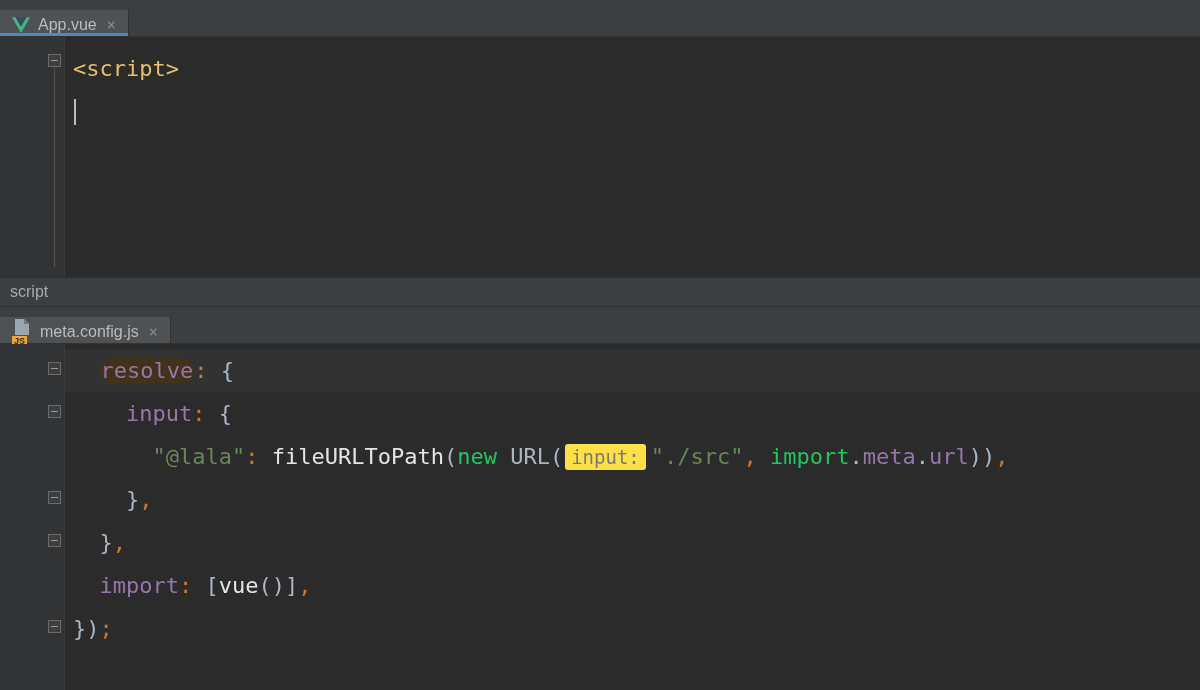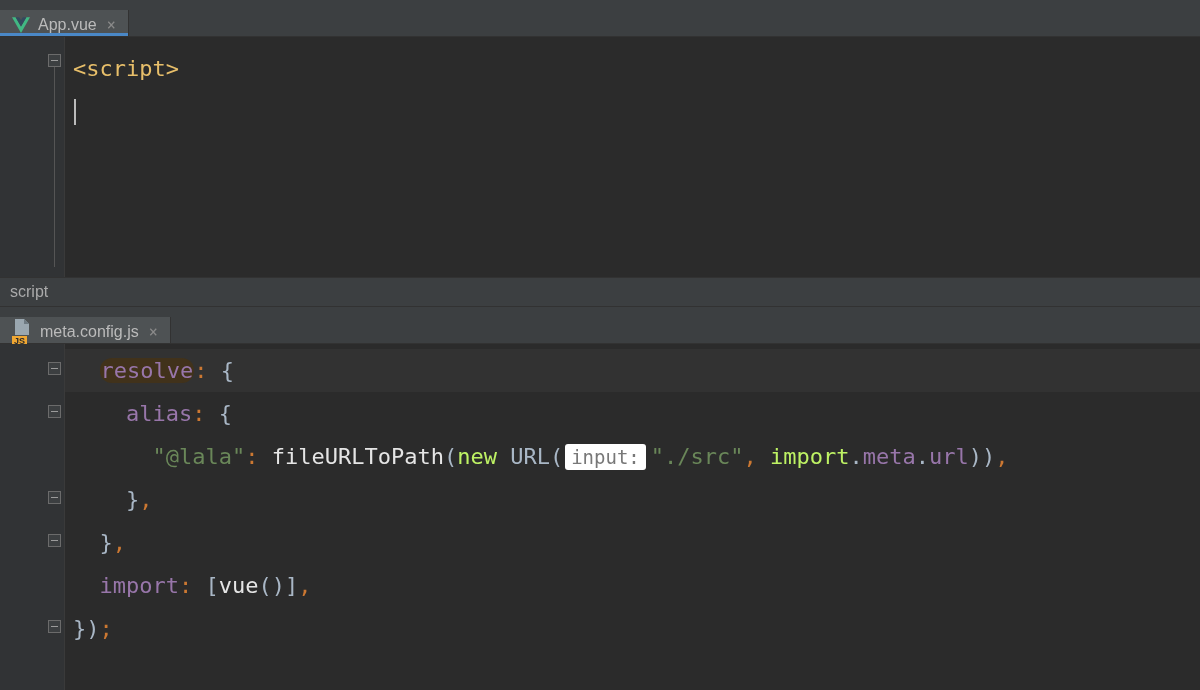--- a/index.html
+++ b/index.html
@@ -154,26 +154,26 @@
       background: #bbbbbb;
       vertical-align: middle;
       margin-left: 1px;
     }
     
     
     .t-tag { color: #e8bf6a; }
     .t-key { color: #9876aa; }
     .t-punct { color: #cc7832; }
     .t-func { color: #e5e5e5; }
-    .t-kw { color: #bef264; }
+    .t-kw { color: #22c55e; }
     .t-str { color: #6a8759; }
     .t-plain { color: #a9b7c6; }
     .t-hint {
       color: #787878;
-      background: #ffffff;
+      background: #fde047;
       border-radius: 3px;
       padding: 2px 6px;
       font-size: 19px;
       margin: 0 5px 0 2px;
     }
     .hl-word {
       background: #41321b;
       border-radius: 12px;
       padding: 0 1px;
     }
@@ -253,21 +253,21 @@
     <div class="fold-handle box" style="top:190px;"></div>
     <div class="fold-handle box" style="top:276px;"></div>
   </div>
   <div class="code-area">
 
     <div class="code-line hl" style="padding-left:8px; margin-top:5px;">
       <span class="t-plain">  </span><span class="t-key hl-word">resolve</span><span class="t-punct">:</span><span class="t-plain"> {</span>
     </div>
 
     <div class="code-line">
-      <span class="t-plain">    </span><span class="t-key">alias</span><span class="t-punct">:</span><span class="t-plain"> {</span>
+      <span class="t-plain">    </span><span class="t-key">input</span><span class="t-punct">:</span><span class="t-plain"> {</span>
     </div>
 
     <div class="code-line">
       <span class="t-plain">      </span><span class="t-str">"@lala"</span><span class="t-punct">:</span><span class="t-plain"> </span><span class="t-func">fileURLToPath</span><span class="t-plain">(</span><span class="t-kw">new</span><span class="t-plain"> </span><span class="t-plain">URL</span><span class="t-plain">(</span><span class="t-hint">input:</span><span class="t-str">"./src"</span><span class="t-punct">,</span><span class="t-plain"> </span><span class="t-kw">import</span><span class="t-plain">.</span><span class="t-key">meta</span><span class="t-plain">.</span><span class="t-key">url</span><span class="t-plain">)</span><span class="t-plain">)</span><span class="t-punct">,</span>
     </div>
 
     <div class="code-line">
       <span class="t-plain">    </span><span class="t-plain">}</span><span class="t-punct">,</span>
     </div>
 

